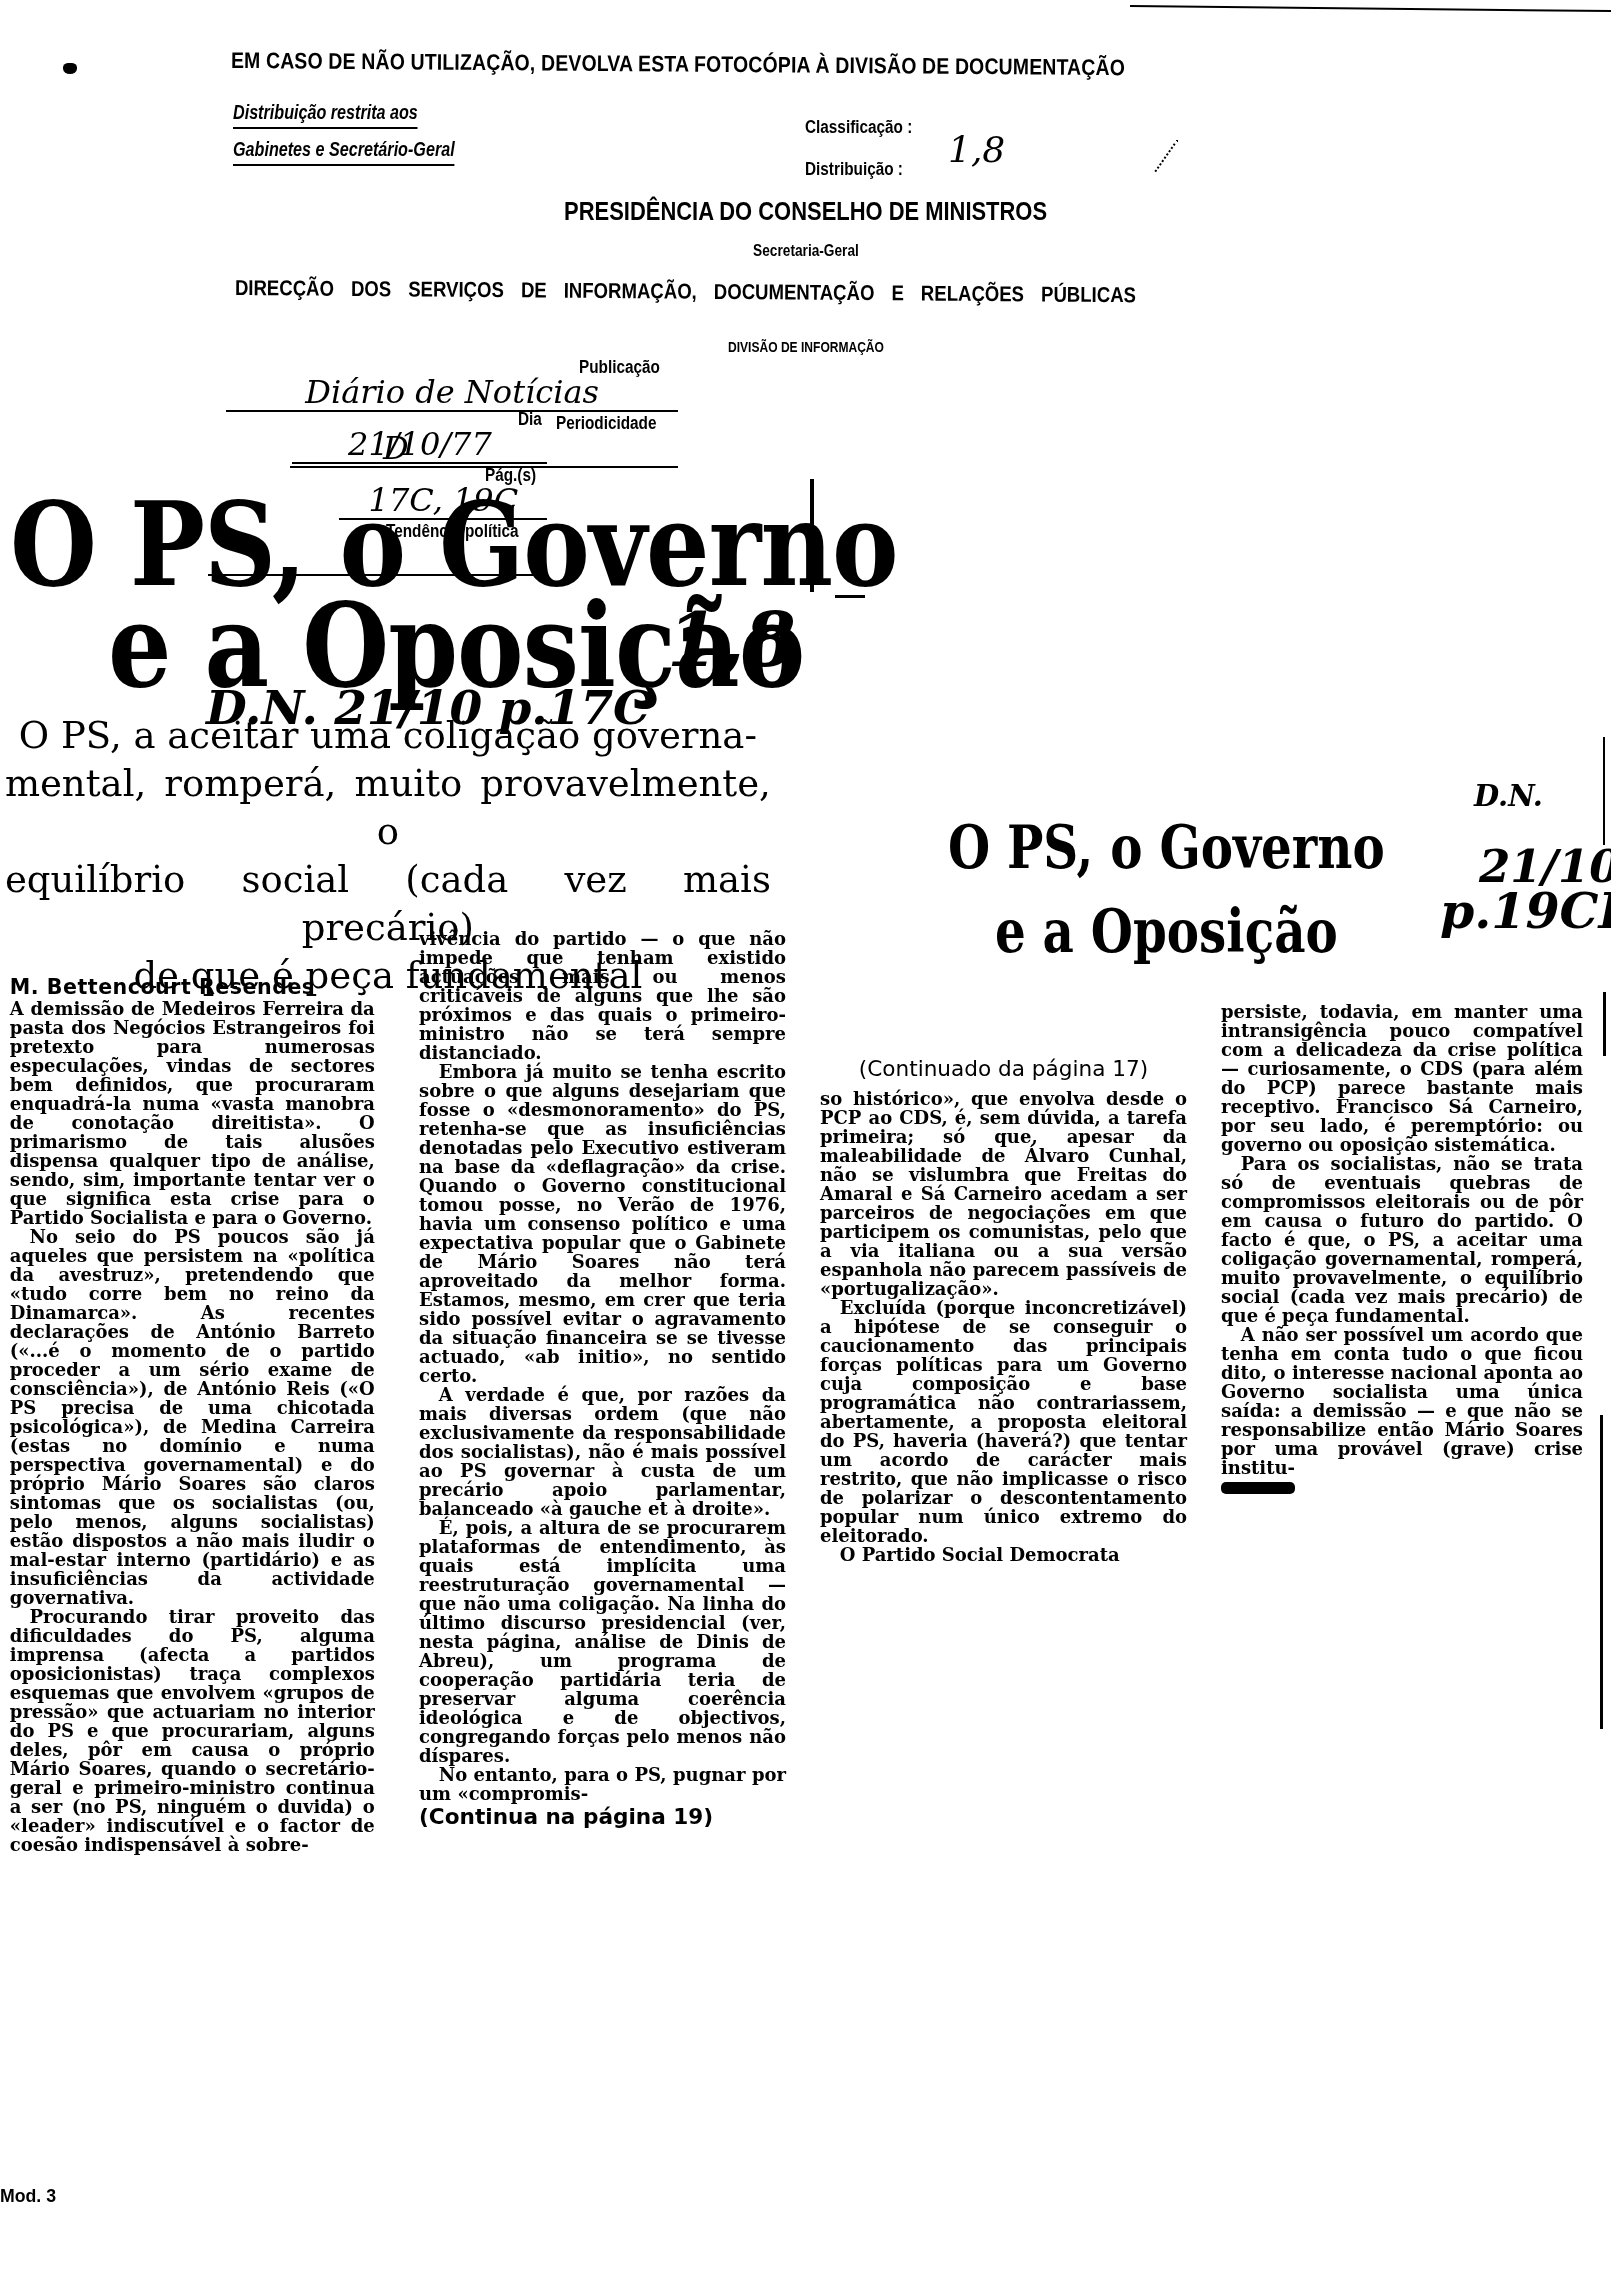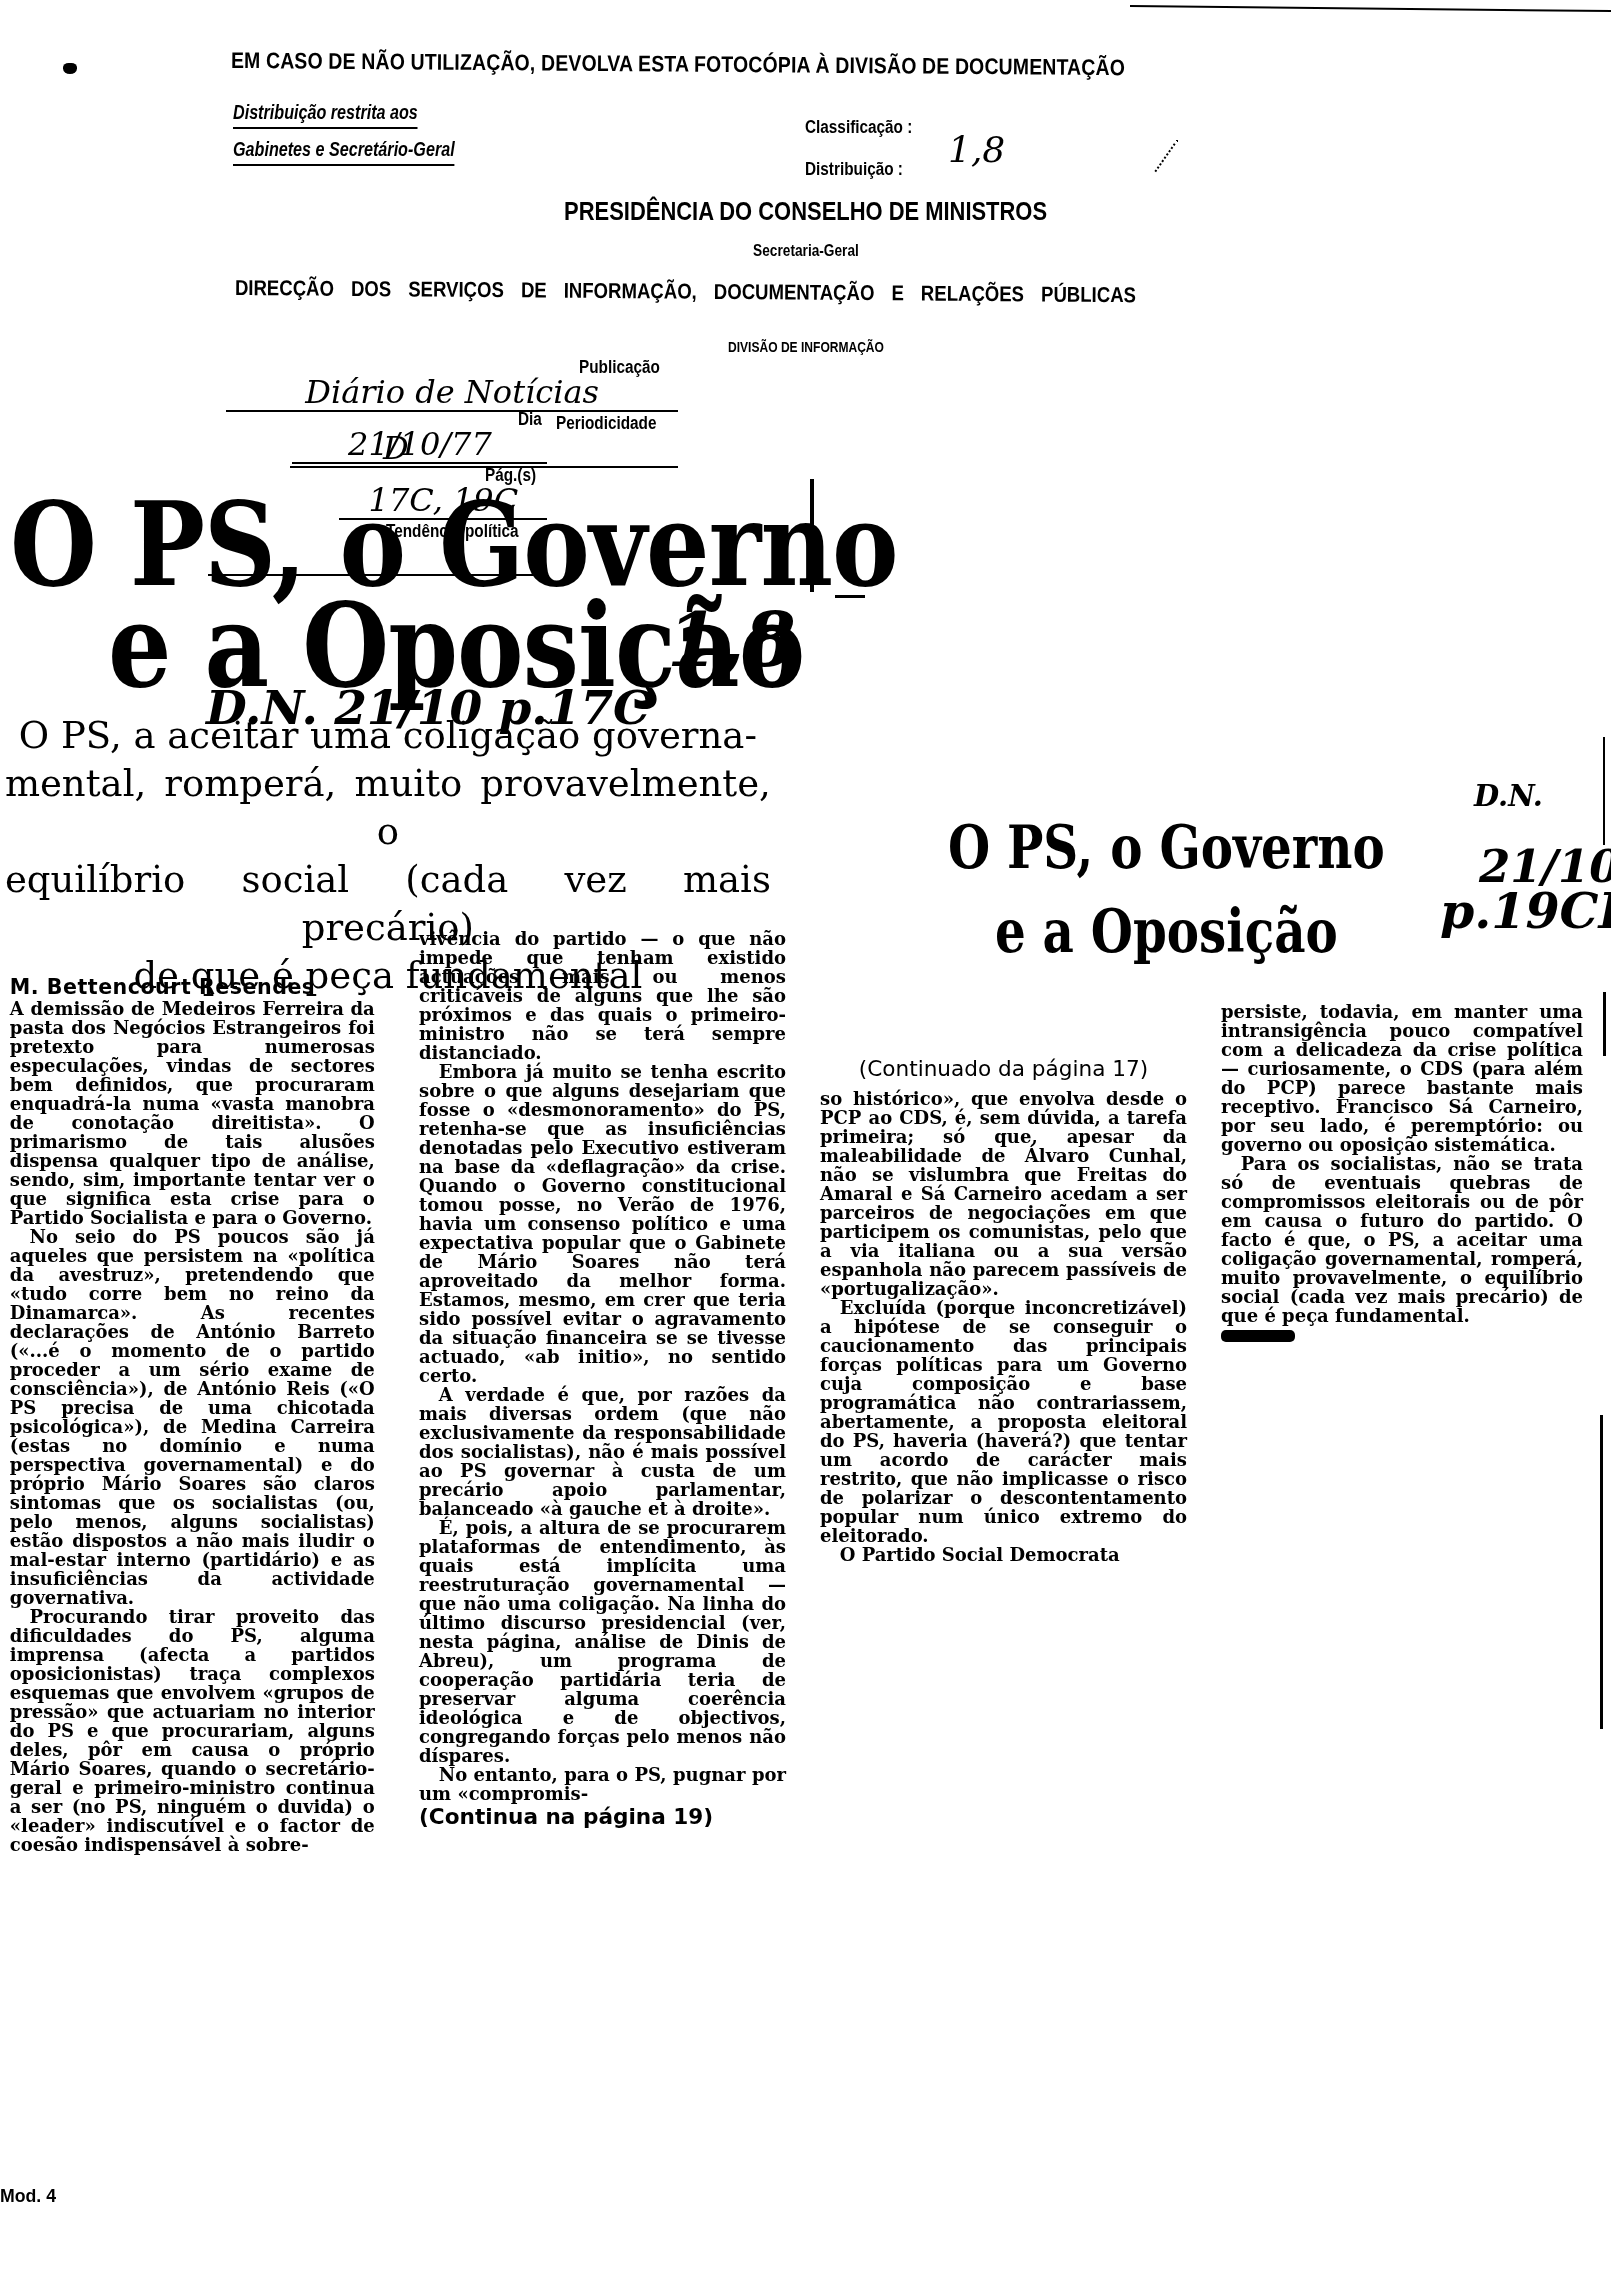--- a/index.html
+++ b/index.html
@@ -170,17 +170,18 @@
 <div class="abs col col3">
   <div class="cont-from">(Continuado da página 17)</div>
   <p>so histórico», que envolva desde o PCP ao CDS, é, sem dúvida, a tarefa primeira; só que, apesar da maleabilidade de Álvaro Cunhal, não se vislumbra que Freitas do Amaral e Sá Carneiro acedam a ser parceiros de negociações em que participem os comunistas, pelo que a via italiana ou a sua versão espanhola não parecem passíveis de «portugalização».</p>
   <p class="ind">Excluída (porque inconcretizável) a hipótese de se conseguir o caucionamento das principais forças políticas para um Governo cuja composição e base programática não contrariassem, abertamente, a proposta eleitoral do PS, haveria (haverá?) que tentar um acordo de carácter mais restrito, que não implicasse o risco de polarizar o descontentamento popular num único extremo do eleitorado.</p>
   <p class="ind">O Partido Social Democrata</p>
 </div>
 
 <div class="abs col col4">
   <p>persiste, todavia, em manter uma intransigência pouco compatível com a delicadeza da crise política — curiosamente, o CDS (para além do PCP) parece bastante mais receptivo. Francisco Sá Carneiro, por seu lado, é peremptório: ou governo ou oposição sistemática.</p>
   <p class="ind">Para os socialistas, não se trata só de eventuais quebras de compromissos eleitorais ou de pôr em causa o futuro do partido. O facto é que, o PS, a aceitar uma coligação governamental, romperá, muito provavelmente, o equilíbrio social (cada vez mais precário) de que é peça fundamental.</p>
+  <p class="ind">A não ser possível um acordo que tenha em conta tudo o que ficou dito, o interesse nacional aponta ao Governo socialista uma única saída: a demissão — e que não se responsabilize então Mário Soares por uma provável (grave) crise institu-</p>
   <p><span class="smudge"></span></p>
 </div>
 
-<div class="abs mod">Mod. 4</div>
+<div class="abs mod">Mod. 3</div>
 
 
 </body></html>

